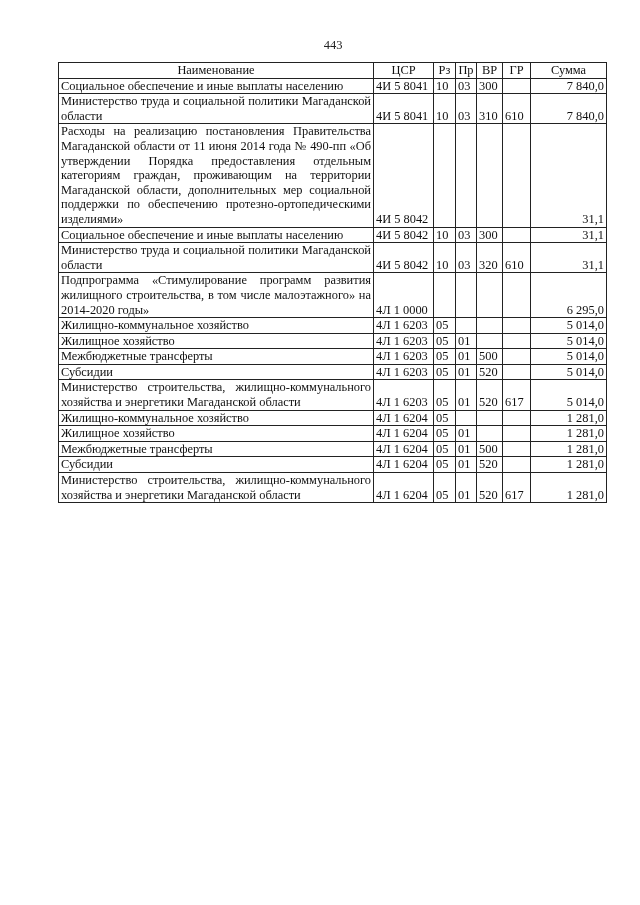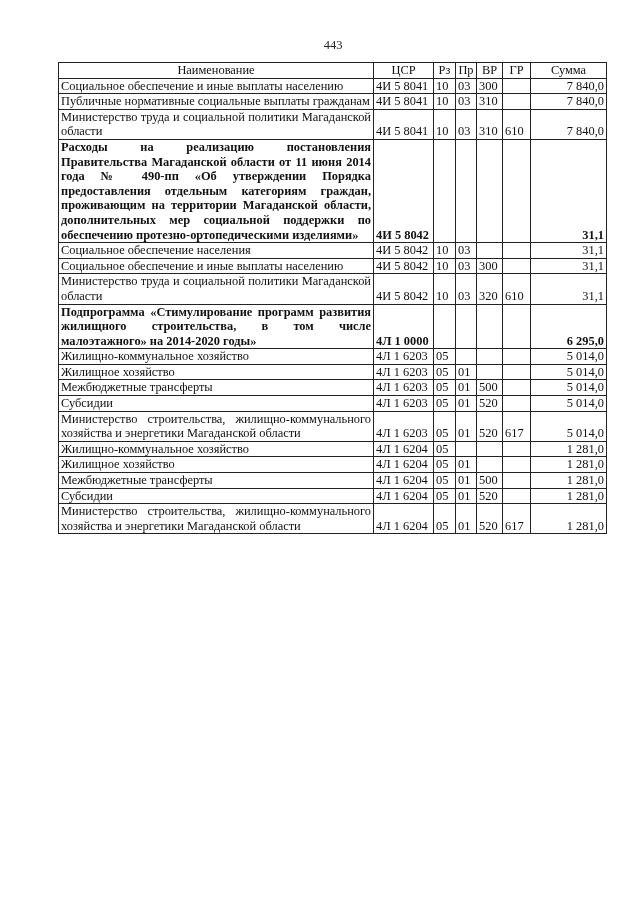--- a/index.html
+++ b/index.html
@@ -9,21 +9,21 @@
               font-size: 12.5px; color: #222; }
   table.budget { position: absolute; top: 62px; left: 58px; width: 548px;
                  border-collapse: collapse; table-layout: fixed; font-size: 12.4px; }
   table.budget td, table.budget th { border: 1px solid #222; padding: 0 2px;
                  line-height: 14.6px; vertical-align: bottom; overflow: hidden; }
   table.budget th { font-weight: normal; text-align: center; vertical-align: middle; }
   td.name { text-align: justify; text-align-last: left; }
   td.code { text-align: left; padding-left: 3px; white-space: nowrap; }
   td.sm { text-align: left; padding-left: 3px; white-space: nowrap; }
   td.sum { text-align: right; padding-right: 2px; white-space: nowrap; }
-  tr.bold td { font-weight: bold; }
+  tr.bold td { font-weight: normal; }
 </style>
 </head>
 <body>
 
 <div class="page-num">443</div>
 
 <table class="budget">
   <colgroup>
     <col style="width:315px">
     <col style="width:60px">
@@ -48,51 +48,33 @@
       <tr>
     <td class="name">Социальное обеспечение и иные выплаты населению</td>
     <td class="code">4И 5 8041</td>
     <td class="sm">10</td>
     <td class="sm">03</td>
     <td class="sm">300</td>
     <td class="sm"></td>
     <td class="sum">7 840,0</td>
   </tr>
       <tr>
-    <td class="name">Публичные нормативные социальные выплаты гражданам</td>
-    <td class="code">4И 5 8041</td>
-    <td class="sm">10</td>
-    <td class="sm">03</td>
-    <td class="sm">310</td>
-    <td class="sm"></td>
-    <td class="sum">7 840,0</td>
-  </tr>
-      <tr>
     <td class="name">Министерство труда и социальной политики Магаданской области</td>
     <td class="code">4И 5 8041</td>
     <td class="sm">10</td>
     <td class="sm">03</td>
     <td class="sm">310</td>
     <td class="sm">610</td>
     <td class="sum">7 840,0</td>
   </tr>
       <tr class="bold">
     <td class="name">Расходы на реализацию постановления Правительства Магаданской области от 11 июня 2014 года № 490-пп «Об утверждении Порядка предоставления отдельным категориям граждан, проживающим на территории Магаданской области, дополнительных мер социальной поддержки по обеспечению протезно-ортопедическими изделиями»</td>
     <td class="code">4И 5 8042</td>
     <td class="sm"></td>
     <td class="sm"></td>
-    <td class="sm"></td>
-    <td class="sm"></td>
-    <td class="sum">31,1</td>
-  </tr>
-      <tr>
-    <td class="name">Социальное обеспечение населения</td>
-    <td class="code">4И 5 8042</td>
-    <td class="sm">10</td>
-    <td class="sm">03</td>
     <td class="sm"></td>
     <td class="sm"></td>
     <td class="sum">31,1</td>
   </tr>
       <tr>
     <td class="name">Социальное обеспечение и иные выплаты населению</td>
     <td class="code">4И 5 8042</td>
     <td class="sm">10</td>
     <td class="sm">03</td>
     <td class="sm">300</td>

